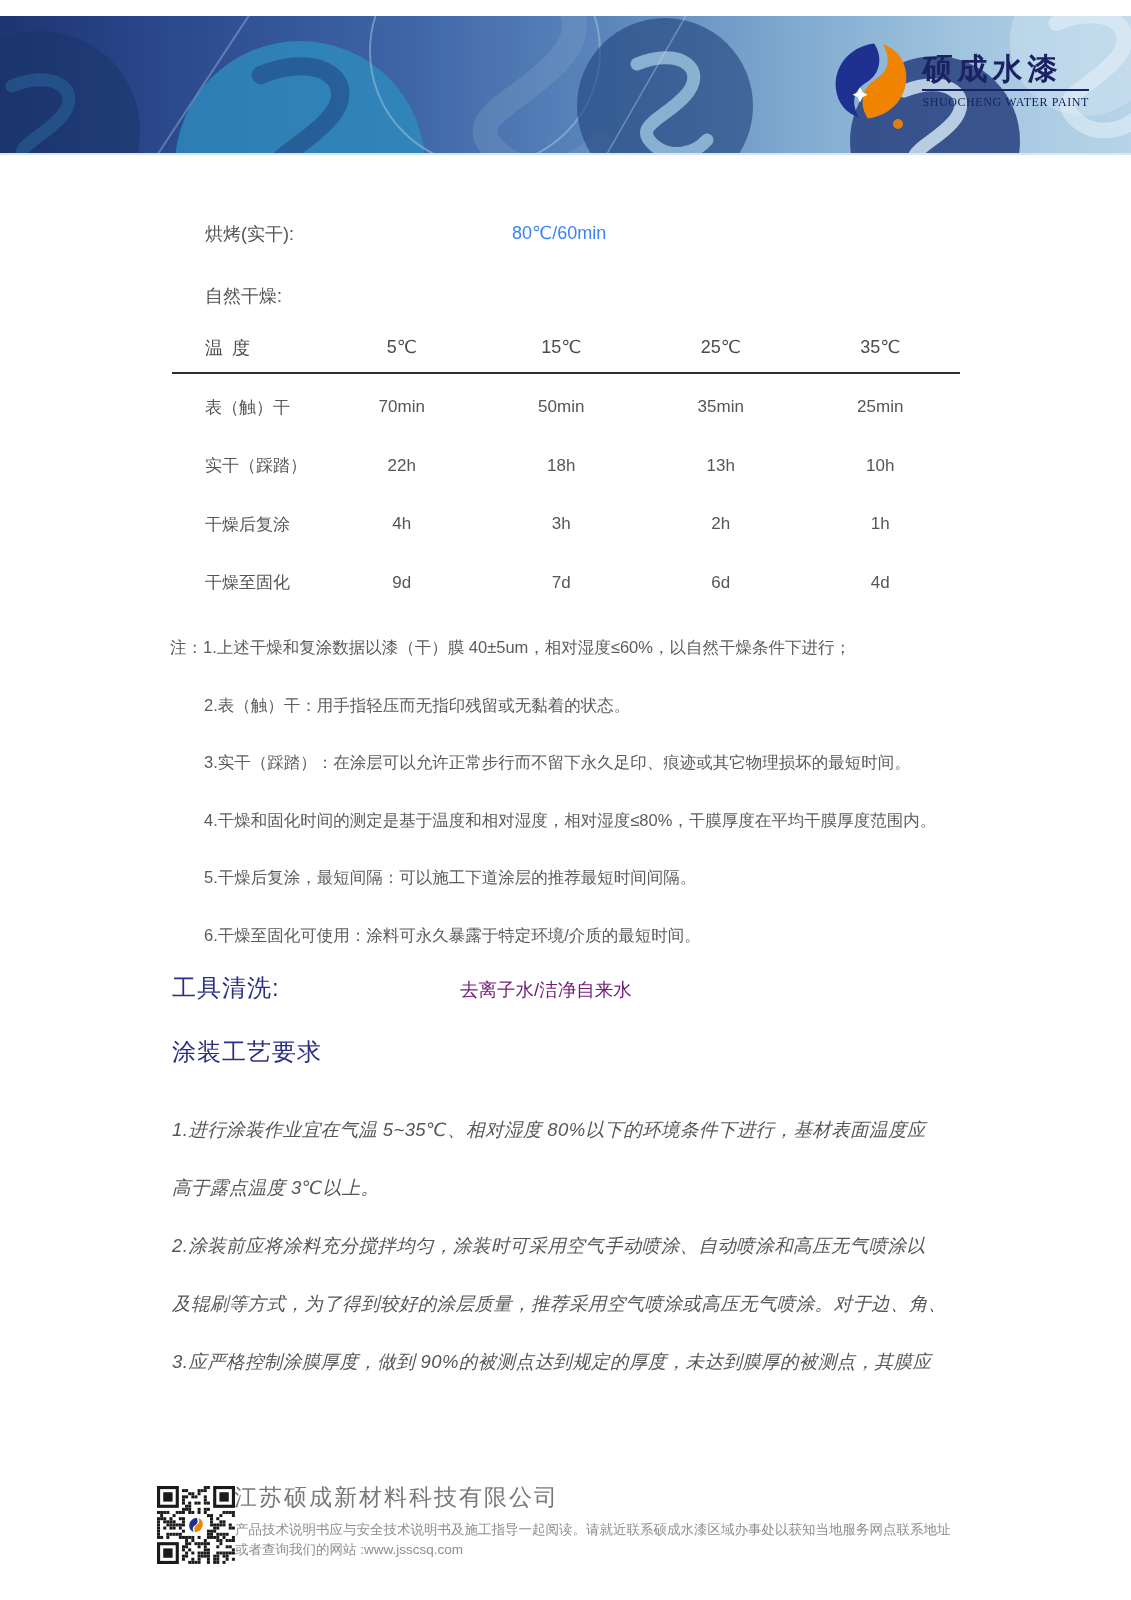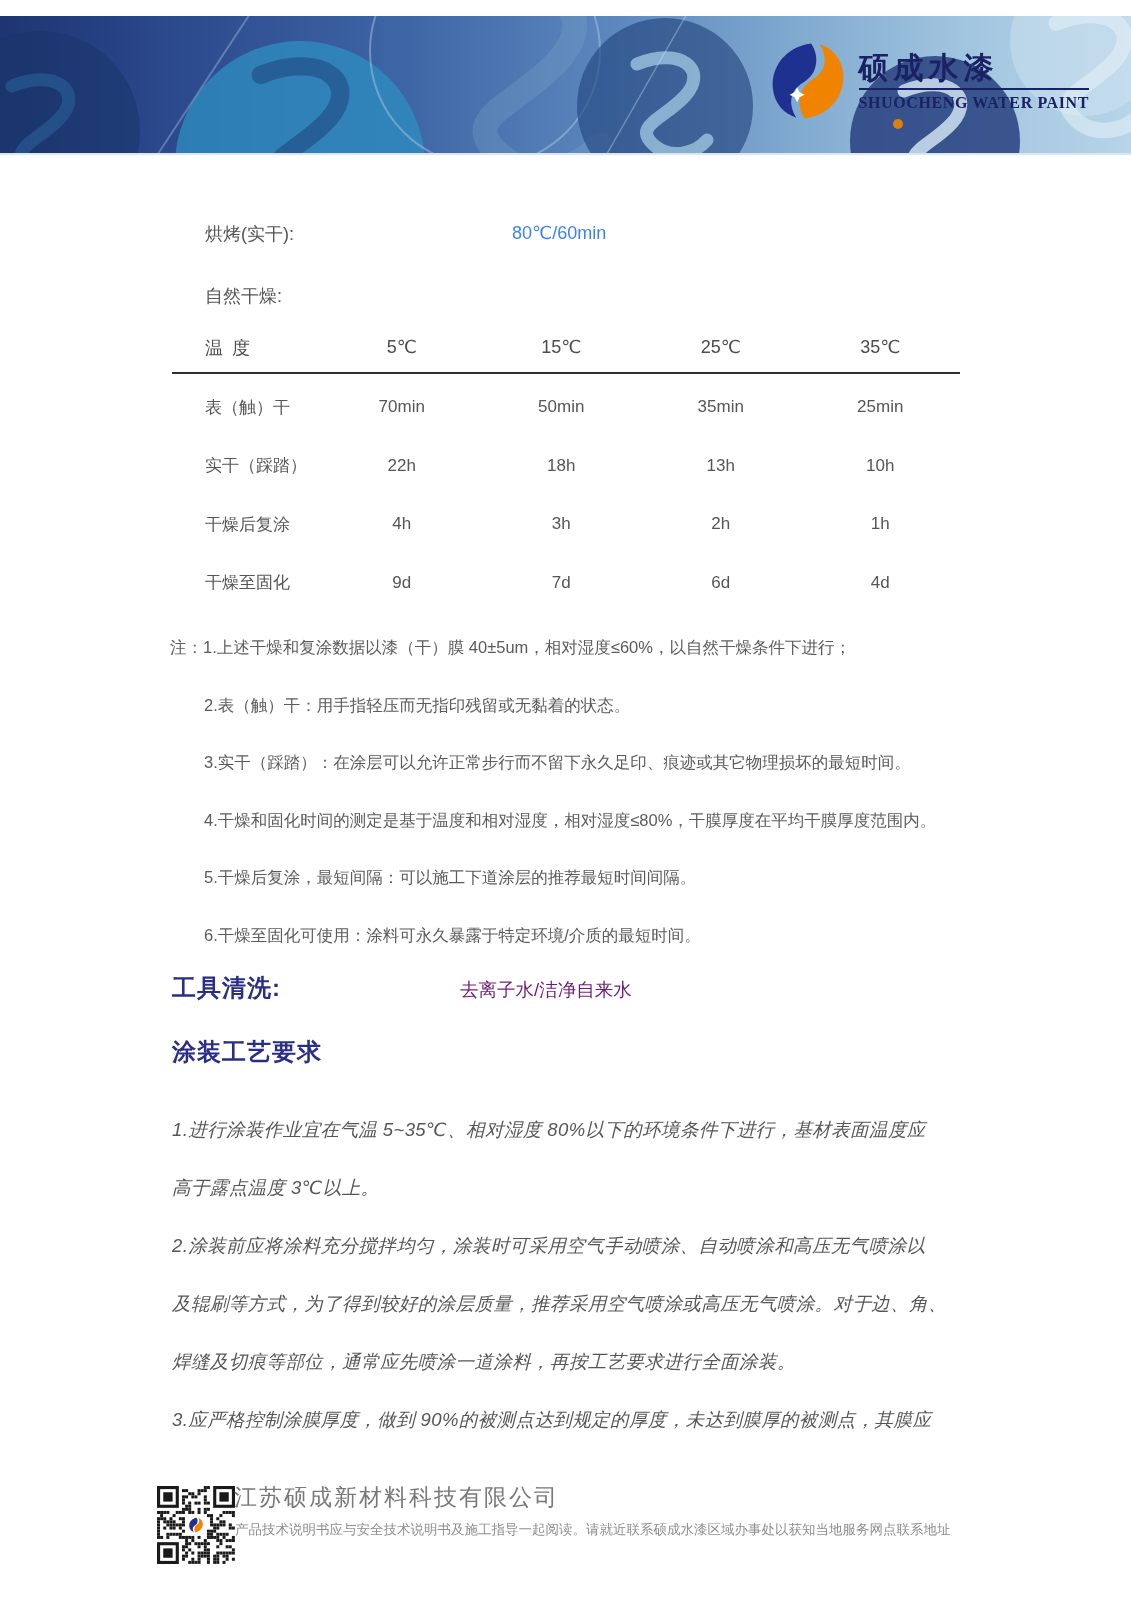--- a/index.html
+++ b/index.html
@@ -17,22 +17,22 @@
   }
   .banner-svg{position:absolute;left:0;top:0;width:100%;height:100%;}
   .brand{position:absolute;right:42px;top:26px;display:flex;align-items:center;gap:12px;}
   .brand-mark{width:78px;height:78px;flex:0 0 auto;}
   .brand-text{display:flex;flex-direction:column;}
   .brand-cn{
     font-family:"Liberation Serif","DejaVu Serif",serif;font-weight:bold;
     font-size:30px;letter-spacing:5px;color:#1b2263;white-space:nowrap;line-height:1.1;
   }
   .brand-en{
-    font-family:"Liberation Serif","DejaVu Serif",serif;font-weight:bold;
-    font-size:16px;letter-spacing:0.6px;color:#1b2263;white-space:nowrap;
+    font-family:"Liberation Serif","DejaVu Serif",serif;font-weight:normal;
+    font-size:12px;letter-spacing:0.6px;color:#1b2263;white-space:nowrap;
     border-top:2px solid #1b2263;padding-top:4px;margin-top:4px;
   }
   
   .abs{position:absolute;}
   .spec-label{font-size:18px;color:#555555;}
   .spec-value{font-size:18px;color:#3b82f6;text-align:center;}
   
   .drytable{position:absolute;left:172px;top:320px;width:788px;}
   .dt-head{
     display:grid;grid-template-columns:150px 159.5px 159.5px 159.5px 159.5px;
@@ -47,21 +47,21 @@
   }
   .dt-row .cell{font-size:17px;color:#565656;text-align:center;}
   .dt-row .cell.lab{text-align:left;padding-left:33px;font-size:17px;}
   
   .notes{position:absolute;left:170px;top:603px;width:810px;}
   .note-line{line-height:57.5px;font-size:16.5px;color:#5b5b5b;white-space:nowrap;}
   .note-line .indent{margin-left:34px;}
   
   .tool-row{position:absolute;left:172px;top:956px;width:800px;height:32px;}
   .h-blue{
-    font-size:24px;font-weight:bold;color:#2b2e85;letter-spacing:1px;line-height:32px;
+    font-size:24px;font-weight:normal;color:#2b2e85;letter-spacing:1px;line-height:32px;
   }
   .tool-value{position:absolute;left:288px;top:5px;font-size:18.5px;color:#701a75;white-space:nowrap;}
   .section-title{position:absolute;left:172px;top:1020px;}
   
   .paras{position:absolute;left:172px;top:1085px;width:800px;font-style:italic;}
   .para-line{line-height:58px;font-size:18.5px;letter-spacing:0.4px;color:#565656;white-space:nowrap;}
   
   .footer-qr{position:absolute;left:157px;top:1470px;width:78px;height:78px;background:#ffffff;}
   .footer-company{position:absolute;left:234px;top:1466px;font-size:23px;color:#787878;letter-spacing:2px;white-space:nowrap;}
   .footer-note{position:absolute;left:235px;top:1504px;font-size:13.5px;line-height:19.5px;color:#8d8d8d;white-space:nowrap;}
@@ -173,21 +173,20 @@
   </div>
 
   <div class="section-title">
     <span class="h-blue">涂装工艺要求</span>
   </div>
   <div class="paras">
     <div class="para-line">1.进行涂装作业宜在气温 5~35℃、相对湿度 80%以下的环境条件下进行，基材表面温度应</div>
     <div class="para-line">高于露点温度 3℃以上。</div>
     <div class="para-line">2.涂装前应将涂料充分搅拌均匀，涂装时可采用空气手动喷涂、自动喷涂和高压无气喷涂以</div>
     <div class="para-line">及辊刷等方式，为了得到较好的涂层质量，推荐采用空气喷涂或高压无气喷涂。对于边、角、</div>
-    <div class="para-line">焊缝及切痕等部位，通常应先喷涂一道涂料，再按工艺要求进行全面涂装。</div>
     <div class="para-line">3.应严格控制涂膜厚度，做到 90%的被测点达到规定的厚度，未达到膜厚的被测点，其膜应</div>
   </div>
 
   <div class="footer-qr">
     <svg viewBox="0 0 78 78" width="78" height="78" aria-hidden="true">
         <rect x="46.80" y="0.00" width="3.00" height="3.00" fill="#1a1a1a"></rect>
         <rect x="49.92" y="0.00" width="3.00" height="3.00" fill="#1a1a1a"></rect>
         <rect x="24.96" y="3.12" width="3.00" height="3.00" fill="#1a1a1a"></rect>
         <rect x="28.08" y="3.12" width="3.00" height="3.00" fill="#1a1a1a"></rect>
         <rect x="40.56" y="3.12" width="3.00" height="3.00" fill="#1a1a1a"></rect>
@@ -387,15 +386,16 @@
         <circle cx="39" cy="39" r="10.5" fill="#ffffff"></circle>
         <g transform="translate(31.5,31.5) scale(0.15)">
           <use href="#logo-blue"></use>
           <use href="#logo-orange"></use>
         </g>
       </svg>
   </div>
   <div class="footer-company">江苏硕成新材料科技有限公司</div>
   <div class="footer-note">
     <div>产品技术说明书应与安全技术说明书及施工指导一起阅读。请就近联系硕成水漆区域办事处以获知当地服务网点联系地址</div>
+    <div>或者查询我们的网站 :www.jsscsq.com</div>
   </div>
 
 </div>
 
 </body></html>

